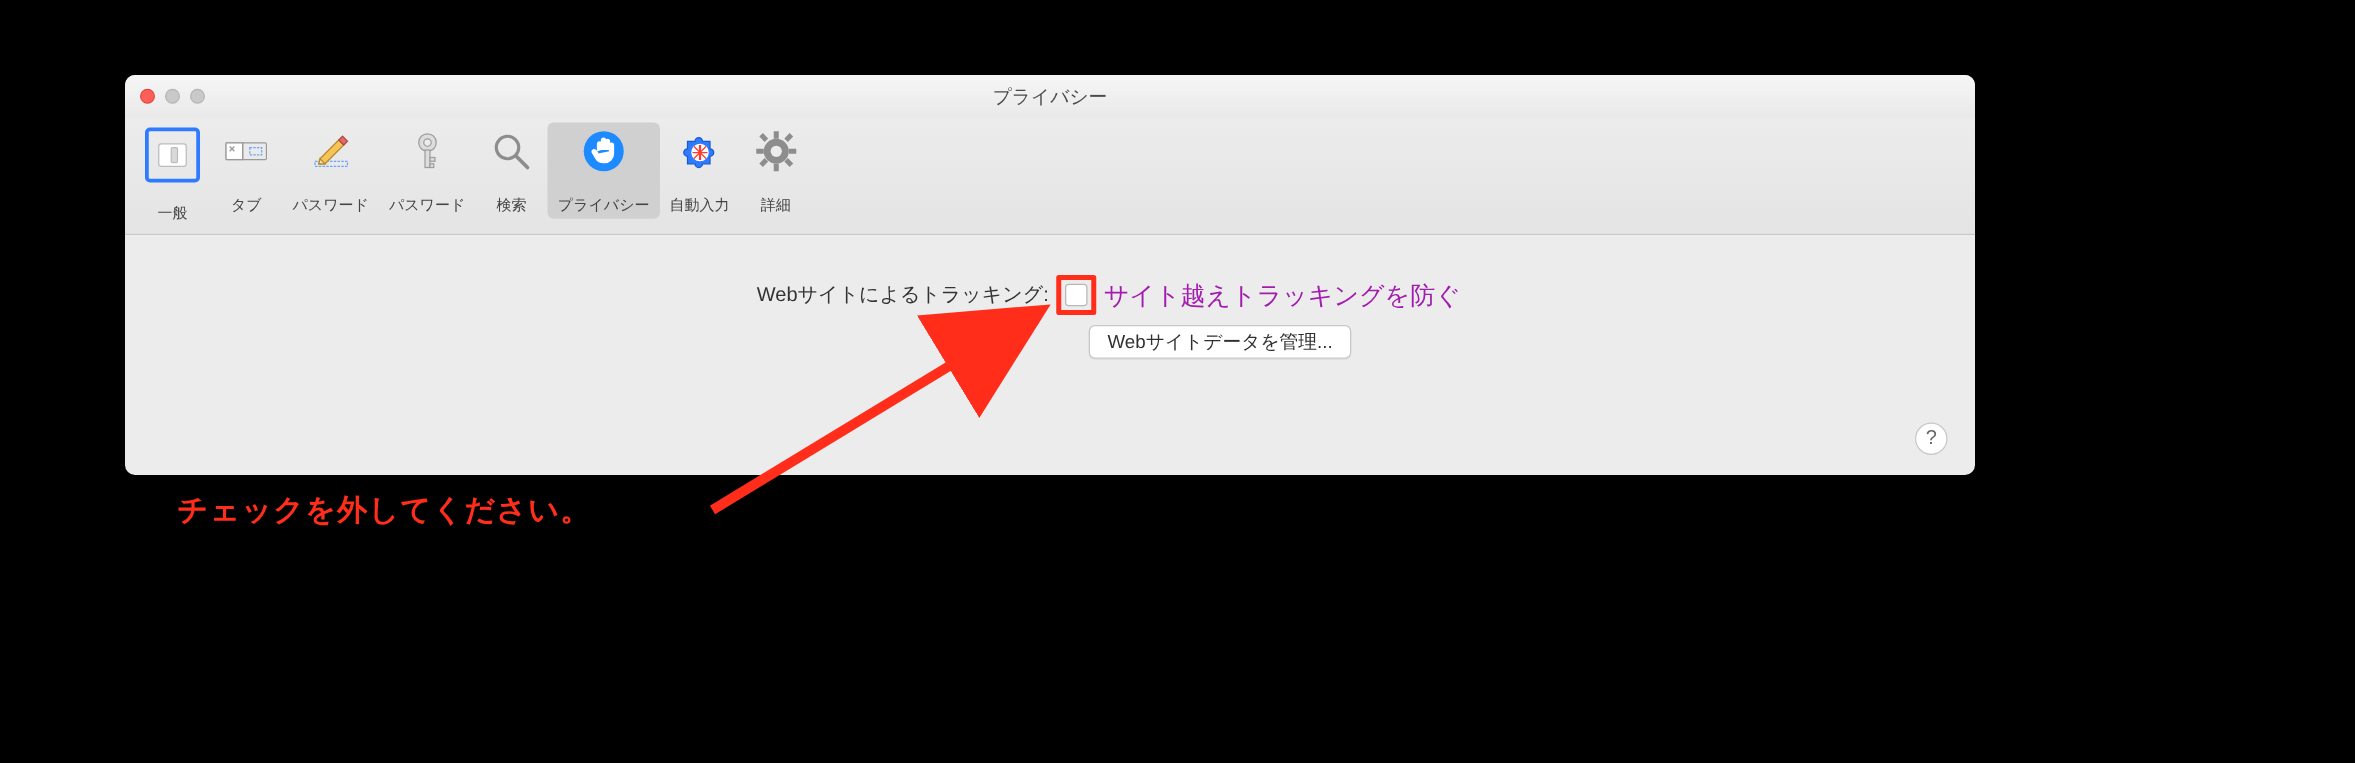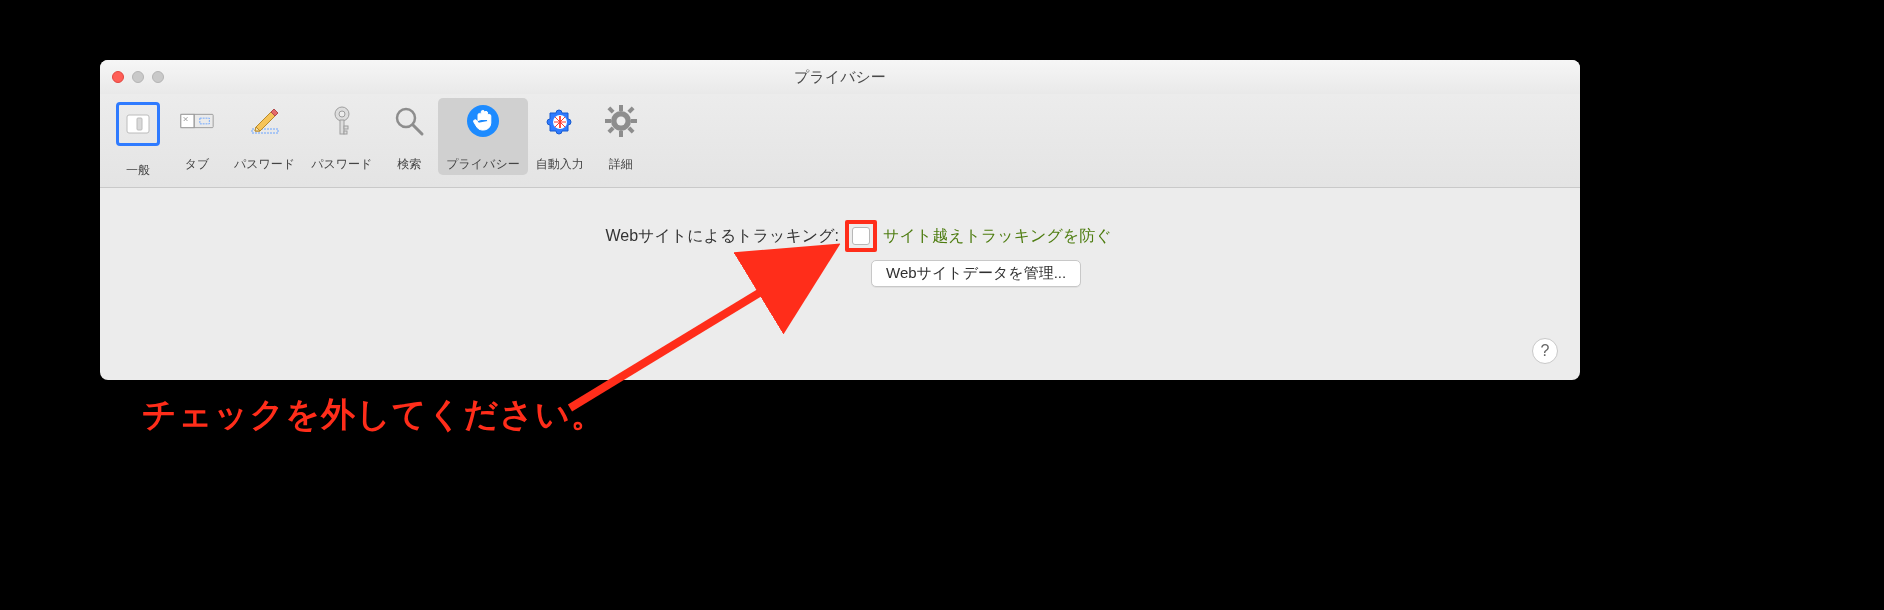--- a/index.html
+++ b/index.html
@@ -64,21 +64,21 @@
       padding: 26px 30px 20px;
       position: relative;
       height: calc(100% - 34px - 94px);
     }
     .rows { display:flex; flex-direction:column; margin-top: 6px;}
     .row { display:flex; align-items:center; }
     .row .label {
       width: 715px; text-align: right; color: #333;
       font-size: 16px; padding-right: 6px;
     }
-    .row .value { display:flex; align-items:center; gap:6px; font-size:16px; color:#4d7c0f; }
+    .row .value { display:flex; align-items:center; gap:6px; font-size:20px; color:#a21caf; }
     .chk {
       width: 18px; height: 18px; background:#fff; border:1px solid #b8b8b8;
       border-radius:3px; display:inline-block;
     }
     .chk-hl {
       padding: 3px; border: 4px solid #ff2d1a; border-radius: 2px;
       display:inline-flex; align-items:center; justify-content:center;
     }
     .btn {
       background:#fff; border:1px solid #c8c8c8; border-radius:5px;
@@ -87,21 +87,21 @@
     }
     .help {
       position:absolute; right: 22px; bottom: 16px;
       width: 26px; height: 26px; border-radius: 50%;
       background:#fff; border:1px solid #c8c8c8; color:#666;
       display:flex; align-items:center; justify-content:center;
       font-size:16px;
     }
     .annot {
       position:absolute; left: 42px; top: 204px;
-      font-size: 34px; font-weight: 700; color:#ff2d1a;
+      font-size: 24px; font-weight: 700; color:#ff2d1a;
       letter-spacing: 1px;
     }
     .arrow {
       position:absolute; pointer-events:none;
     }
     .row3 { display:flex; align-items:center; margin-top: 8px;}
     .row3 .spacer{ width: 741px;}
   </style>
 </head>
 <body>

